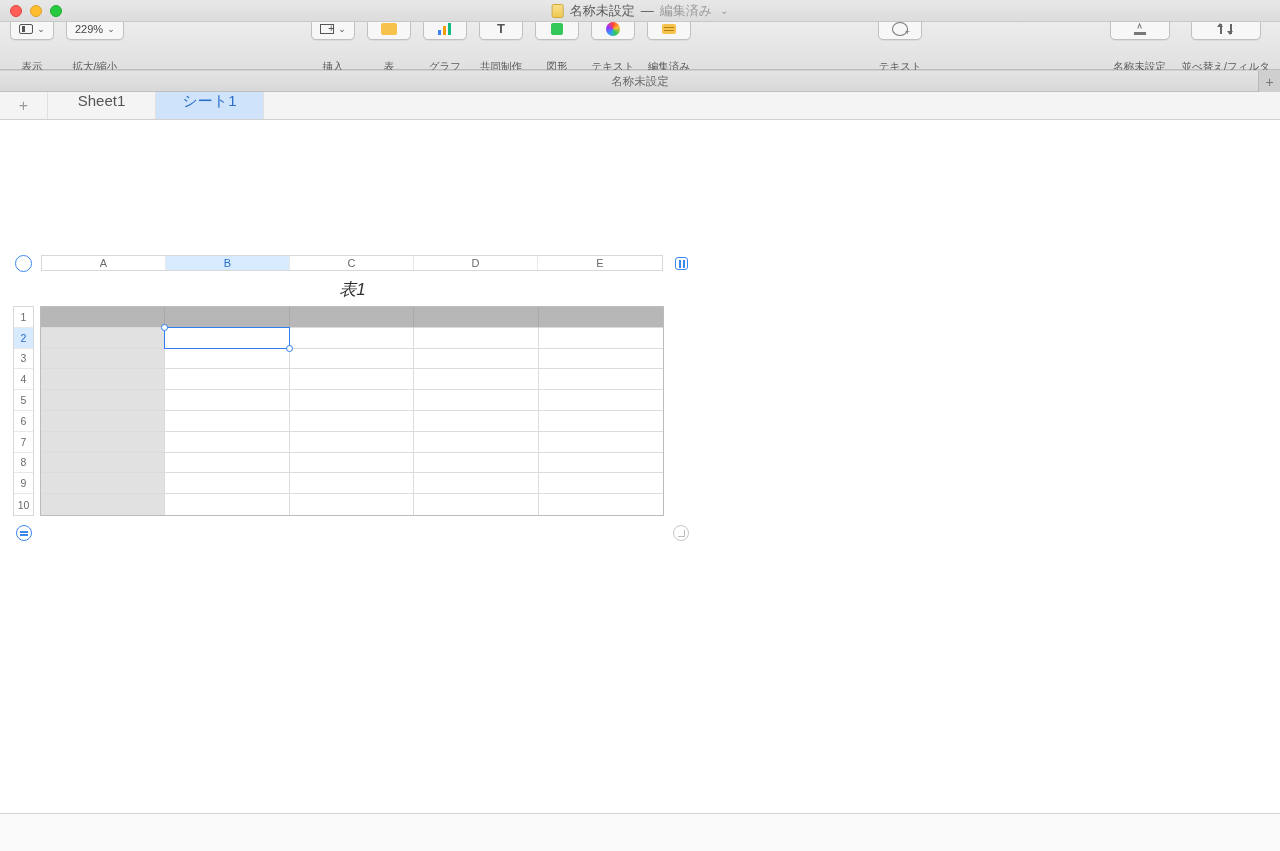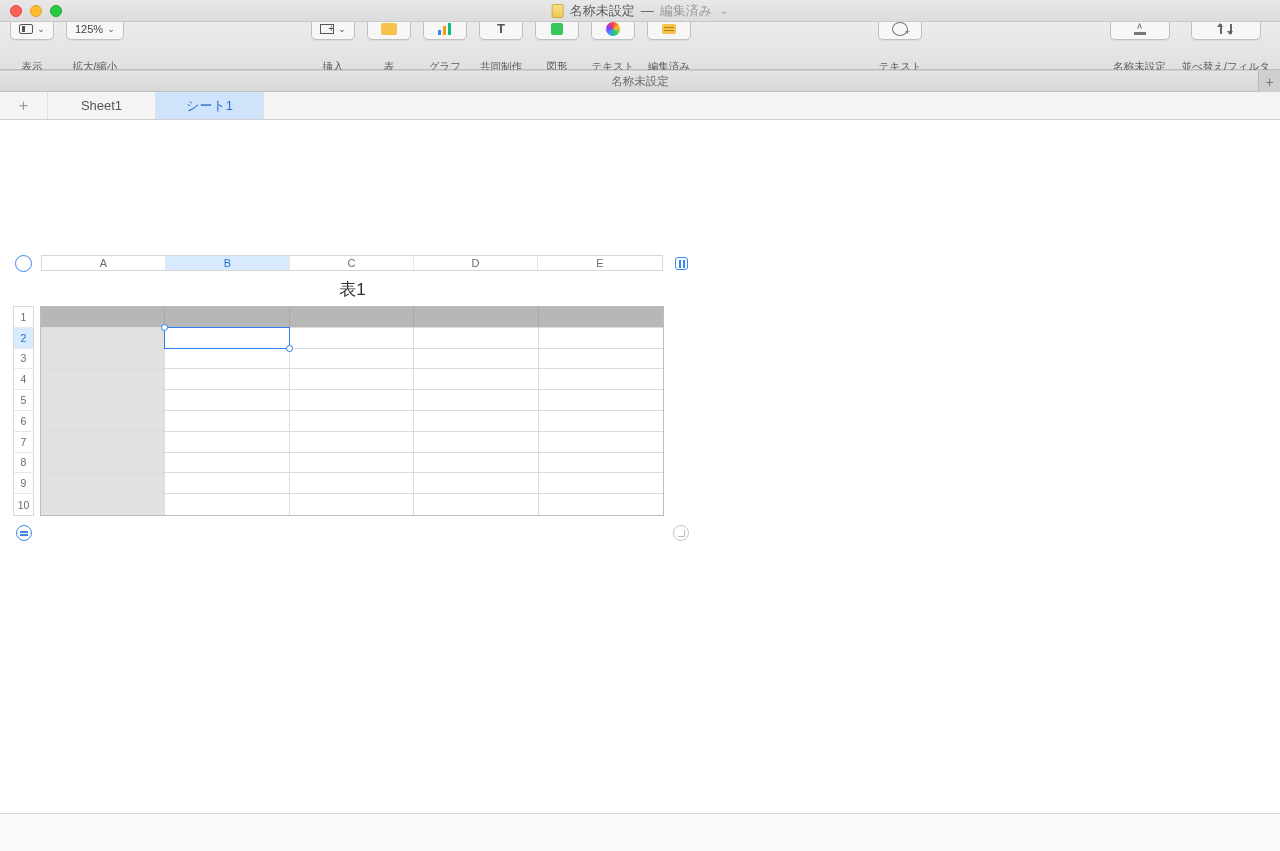--- a/index.html
+++ b/index.html
@@ -53,21 +53,21 @@
     .arrow.up::after{content:"";position:absolute;left:0;top:0;border-left:3.5px solid transparent;border-right:3.5px solid transparent;border-bottom:4px solid #666;}
     .arrow.down::after{content:"";position:absolute;left:0;bottom:0;border-left:3.5px solid transparent;border-right:3.5px solid transparent;border-top:4px solid #666;}
 
     
     .subheader{height:22px;background:linear-gradient(#e4e4e4,#d8d8d8);border-top:1px solid #cfcfcf;border-bottom:1px solid #bfbfbf;display:flex;align-items:center;justify-content:center;font-size:11.5px;color:#6a6a6a;position:relative;}
     .subheader-add{position:absolute;right:0;top:0;width:22px;height:21px;display:flex;align-items:center;justify-content:center;background:#cfcfcf;border-left:1px solid #b8b8b8;color:#777;font-size:14px;}
 
     
     .sheettabs{height:28px;background:#f4f4f4;border-bottom:1px solid #d0d0d0;display:flex;align-items:stretch;}
     .st-add{width:48px;display:flex;align-items:center;justify-content:center;color:#9a9a9a;font-size:16px;border-right:1px solid #e0e0e0;}
-    .st-tab{min-width:108px;padding:0 16px;display:flex;align-items:center;justify-content:center;font-size:13px;color:#555;border-right:1px solid #e0e0e0;}
+    .st-tab{min-width:108px;padding:0 16px;display:flex;justify-content:center;font-size:15px;color:#555;border-right:1px solid #e0e0e0;}
     .st-tab.active{background:#cfe4fb;color:#2a6fc9;}
 
     
     .canvas{position:relative;height:calc(851px - 22px - 48px - 22px - 28px - 38px);overflow:hidden;background:#fff;}
 
     .corner-handle{position:absolute;width:17px;height:17px;border:1.5px solid #3a87f0;border-radius:50%;background:#fff;}
     .ch-tl{left:15px;top:135px;}
     .col-handle{position:absolute;width:13px;height:13px;border:1.5px solid #3a87f0;border-radius:3px;background:#fff;transform:rotate(0);left:675px;top:137px;display:flex;}
     .col-handle::before,.col-handle::after{content:"";position:absolute;background:#3a87f0;}
     .col-handle::before{left:3px;top:2px;width:1.5px;height:8px;}
@@ -82,21 +82,21 @@
     .colhdrs{position:absolute;left:41px;top:135px;display:flex;border:1px solid #d8d8d8;height:16px;background:#fff;}
     .colhdr{width:124px;font-size:11px;color:#6a6a6a;display:flex;align-items:center;justify-content:center;border-right:1px solid #e8e8e8;}
     .colhdr:last-child{border-right:0;}
     .colhdr.sel{background:#d8eafe;color:#2a6fc9;}
 
     .rowhdrs{position:absolute;left:13px;top:186px;width:21px;border:1px solid #d8d8d8;background:#fff;}
     .rowhdr{height:20.8px;font-size:10.5px;color:#6a6a6a;display:flex;align-items:center;justify-content:center;border-bottom:1px solid #e8e8e8;}
     .rowhdr.sel{background:#d8eafe;color:#2a6fc9;}
     .rowhdr:last-child{border-bottom:0;text-align:right;}
 
-    .table-title{position:absolute;left:40px;top:158px;width:625px;text-align:center;font-size:17px;color:#303030;}
+    .table-title{position:absolute;left:40px;top:158px;width:625px;text-align:center;font-size:17px;color:#303030;font-style:italic;}
 
     .grid{position:absolute;left:40px;top:186px;border:1px solid #bcbcbc;}
     .grid-row{display:flex;}
     .grid-cell{width:124.4px;height:20.8px;border-right:1px solid #dcdcdc;border-bottom:1px solid #dcdcdc;background:#fff;}
     .grid-row:first-child .grid-cell{background:#b7b7b7;border-right-color:#a9a9a9;}
     .grid-cell.header-col{background:#e1e1e1;}
     .grid-row:first-child .grid-cell.header-col{background:#b7b7b7;}
     .grid-row:last-child .grid-cell{border-bottom:0;}
     .grid-cell:last-child{border-right:0;}
 
@@ -127,21 +127,21 @@
 <div class="toolbar">
   <div class="tb-group">
     <div class="tb-btn">
       <span class="ico-view"></span>
       <span class="chev">⌄</span>
     </div>
     <div class="tb-label">表示</div>
   </div>
   <div class="tb-group">
     <div class="tb-btn">
-      <span>125%</span>
+      <span>229%</span>
       <span class="chev">⌄</span>
     </div>
     <div class="tb-label">拡大/縮小</div>
   </div>
 
   <div class="tb-spacer"></div>
 
   <div class="tb-group">
     <div class="tb-btn">
       <span class="ico-insert"></span>

